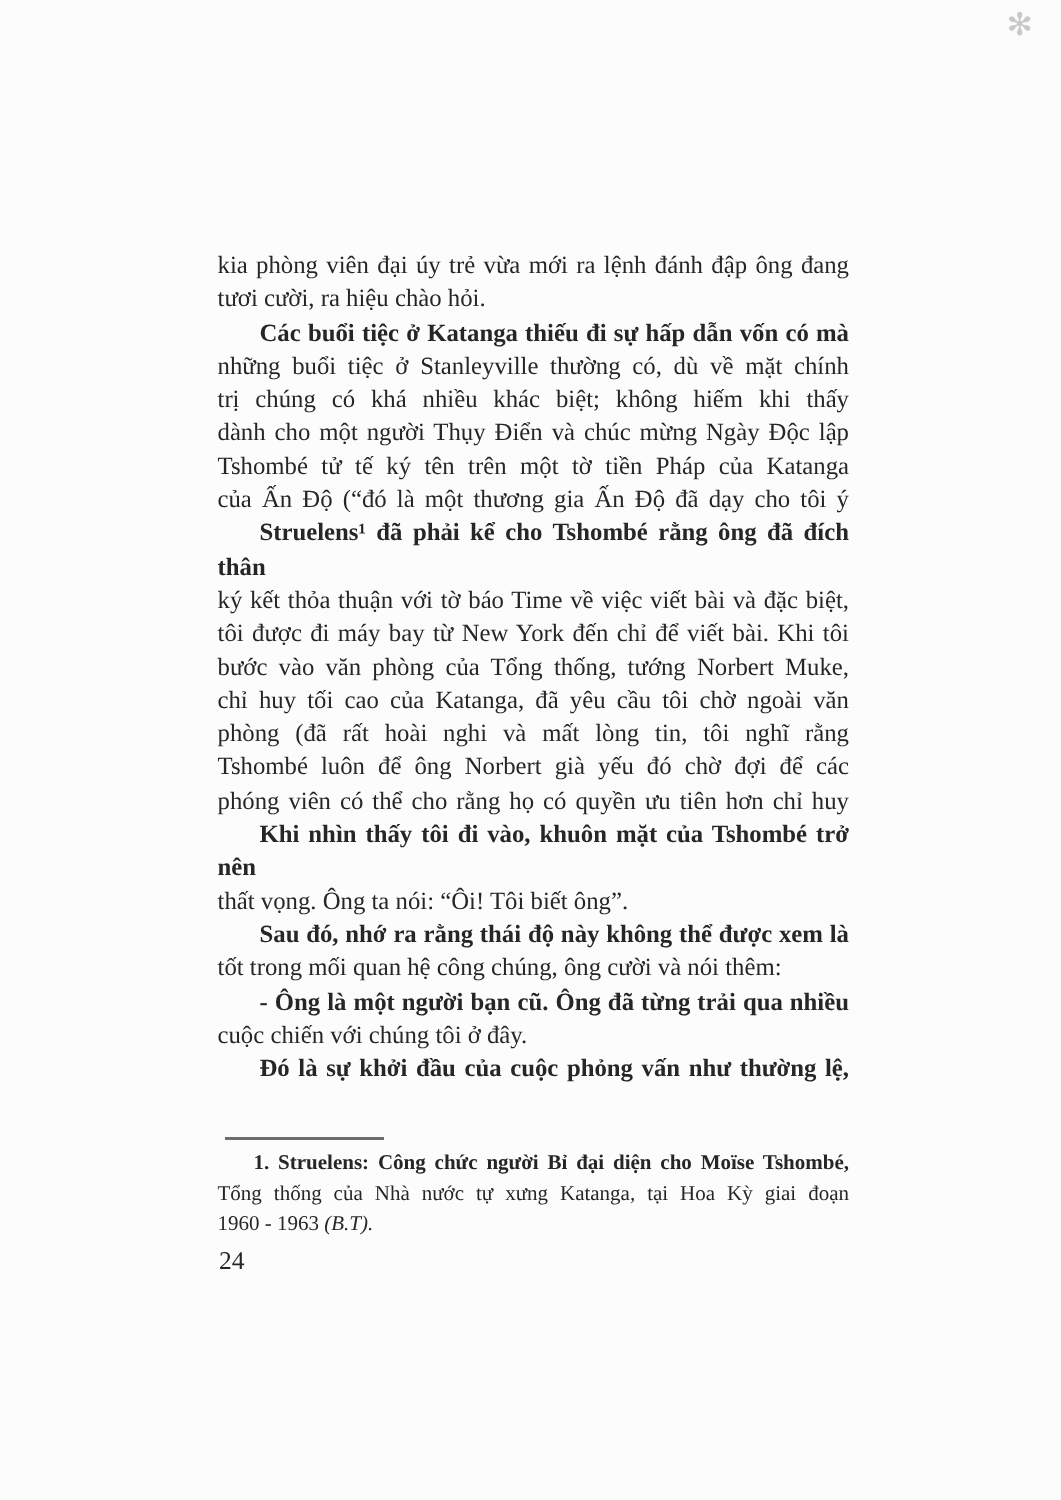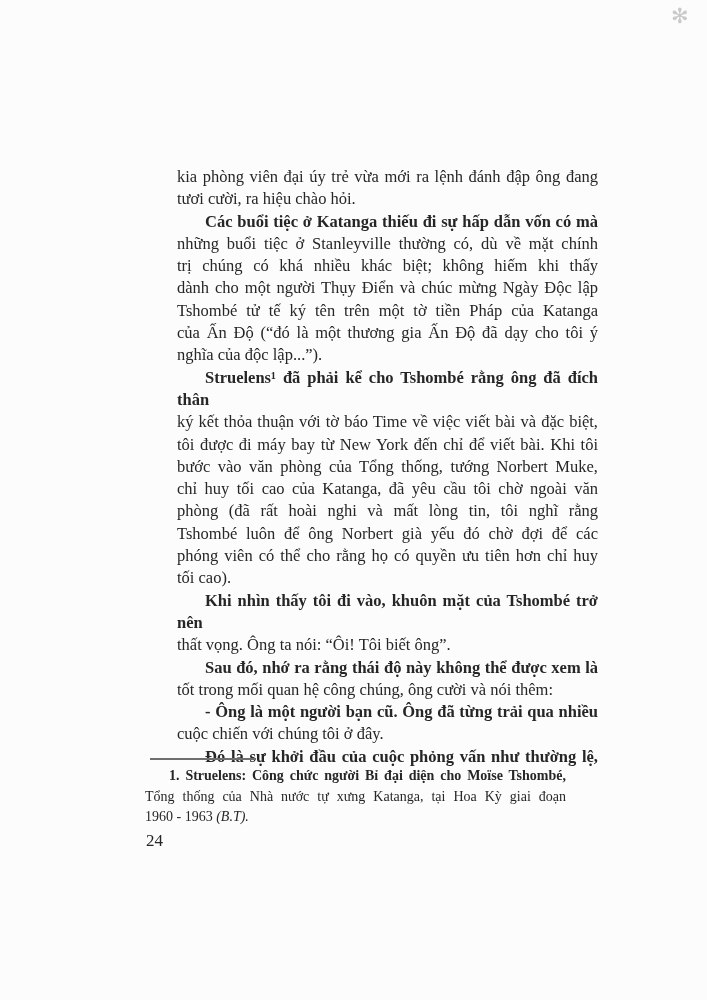--- a/index.html
+++ b/index.html
@@ -11,21 +11,21 @@
     position:relative; width:707px; height:1000px; background:var(--bg);
     font-family:"Liberation Serif","DejaVu Serif",serif; color:var(--ink);
     overflow:hidden;
   }
   .ornament{
     position:absolute; left:671px; top:6px; font-size:21px; line-height:1;
     color:var(--ornament); user-select:none;
   }
   .text-block{
     position:absolute; left:145px; top:166px; width:421px;
-    font-size:16.5px; line-height:22.3px;margin-left:32px;
+    font-size:16.5px; line-height:22.3px;
   }
   .line{white-space:normal;}
   .line.just{text-align:justify; text-align-last:justify;}
   .line.indent{text-indent:28px;font-weight:bold;}
   .footnote-rule{
     position:absolute; left:150px; top:758px; width:106px;
     border-top:2px solid var(--rule); height:0;
   }
   .footnote{
     position:absolute; left:145px; top:766px; width:421px;
@@ -45,30 +45,28 @@
 
   <div class="text-block" id="body-text">
       <div class="line just">kia phòng viên đại úy trẻ vừa mới ra lệnh đánh đập ông đang</div>
       <div class="line">tươi cười, ra hiệu chào hỏi.</div>
       <div class="line just indent">Các buổi tiệc ở Katanga thiếu đi sự hấp dẫn vốn có mà</div>
       <div class="line just">những buổi tiệc ở Stanleyville thường có, dù về mặt chính</div>
       <div class="line just">trị chúng có khá nhiều khác biệt; không hiếm khi thấy</div>
       <div class="line just">dành cho một người Thụy Điển và chúc mừng Ngày Độc lập</div>
       <div class="line just">Tshombé tử tế ký tên trên một tờ tiền Pháp của Katanga</div>
       <div class="line just">của Ấn Độ (“đó là một thương gia Ấn Độ đã dạy cho tôi ý</div>
-      <div class="line">nghĩa của độc lập...”).</div>
       <div class="line just indent">Struelens¹ đã phải kể cho Tshombé rằng ông đã đích thân</div>
       <div class="line just">ký kết thỏa thuận với tờ báo Time về việc viết bài và đặc biệt,</div>
       <div class="line just">tôi được đi máy bay từ New York đến chỉ để viết bài. Khi tôi</div>
       <div class="line just">bước vào văn phòng của Tổng thống, tướng Norbert Muke,</div>
       <div class="line just">chỉ huy tối cao của Katanga, đã yêu cầu tôi chờ ngoài văn</div>
       <div class="line just">phòng (đã rất hoài nghi và mất lòng tin, tôi nghĩ rằng</div>
       <div class="line just">Tshombé luôn để ông Norbert già yếu đó chờ đợi để các</div>
       <div class="line just">phóng viên có thể cho rằng họ có quyền ưu tiên hơn chỉ huy</div>
-      <div class="line">tối cao).</div>
       <div class="line just indent">Khi nhìn thấy tôi đi vào, khuôn mặt của Tshombé trở nên</div>
       <div class="line">thất vọng. Ông ta nói: “Ôi! Tôi biết ông”.</div>
       <div class="line just indent">Sau đó, nhớ ra rằng thái độ này không thể được xem là</div>
       <div class="line">tốt trong mối quan hệ công chúng, ông cười và nói thêm:</div>
       <div class="line just indent">- Ông là một người bạn cũ. Ông đã từng trải qua nhiều</div>
       <div class="line">cuộc chiến với chúng tôi ở đây.</div>
       <div class="line just indent">Đó là sự khởi đầu của cuộc phỏng vấn như thường lệ,</div>
     </div>
 
   <div class="footnote-rule"></div>

